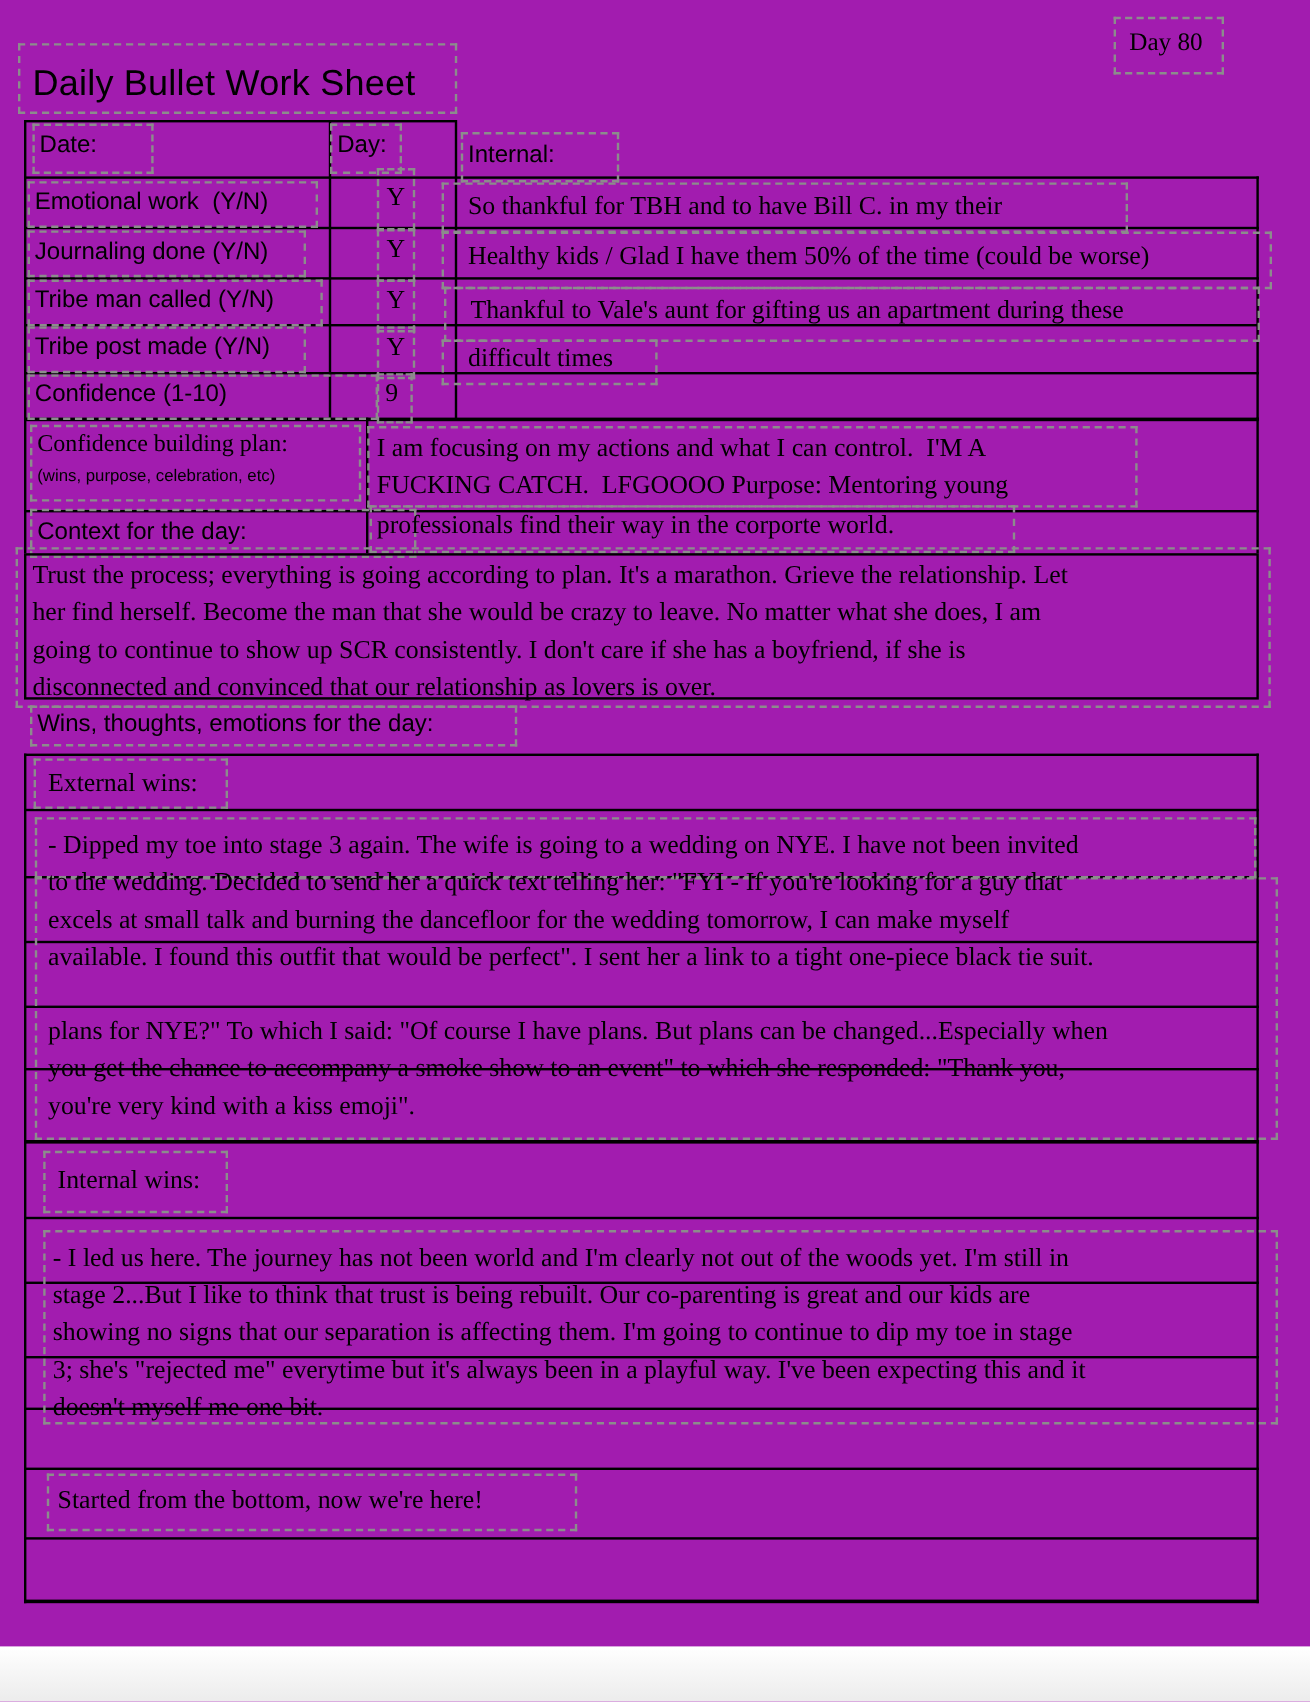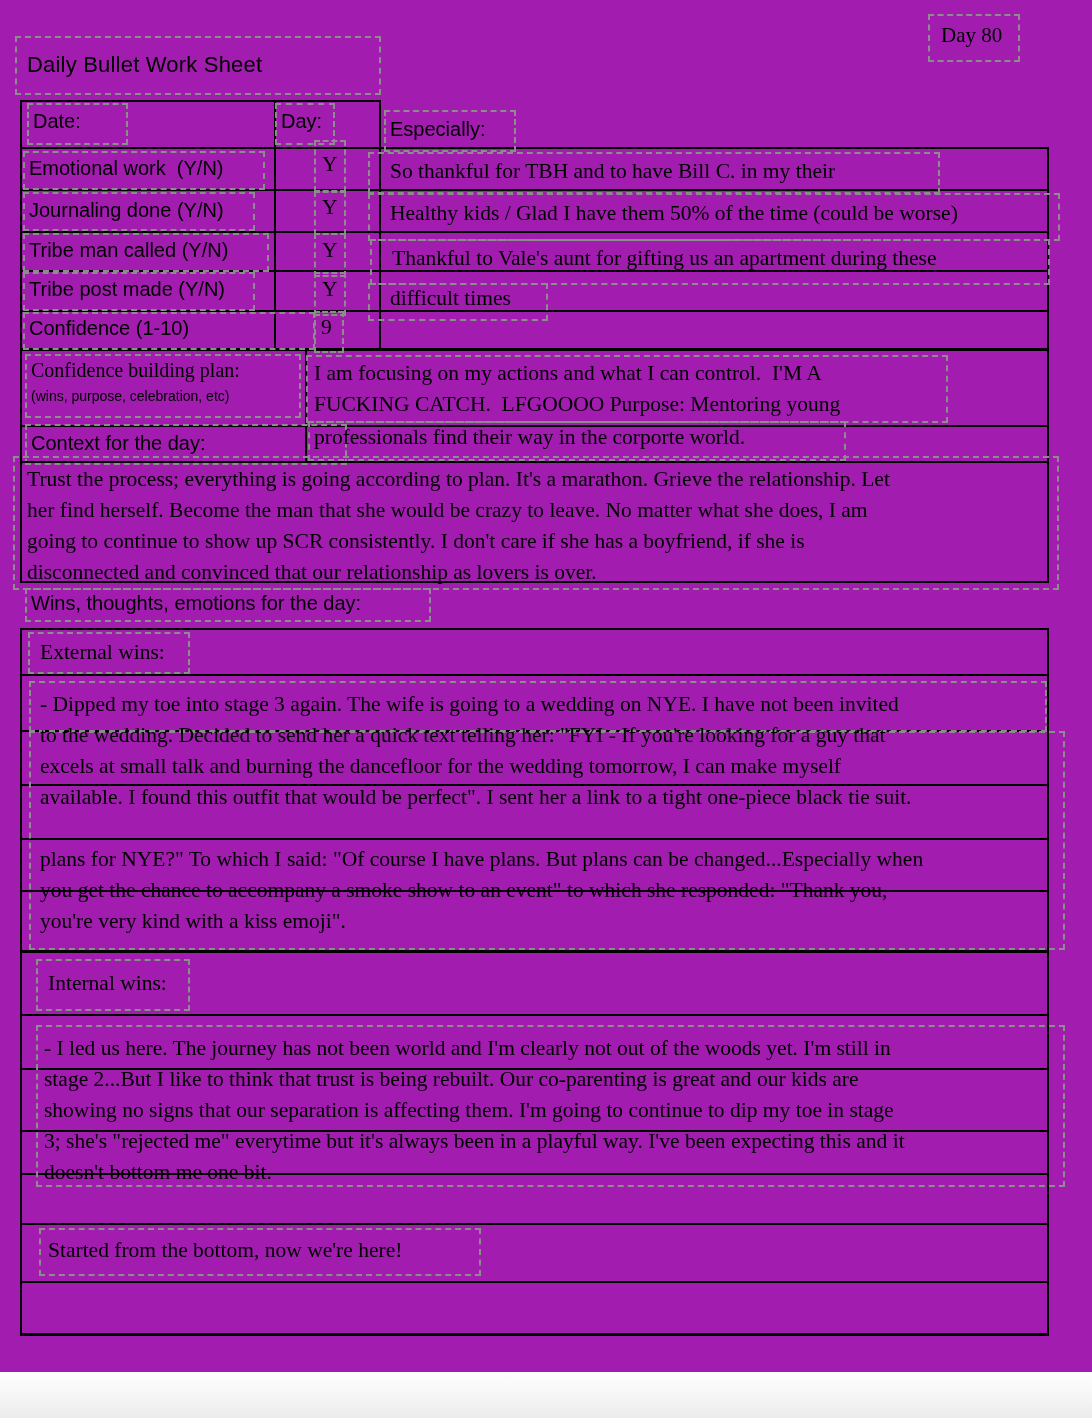--- a/index.html
+++ b/index.html
@@ -9,21 +9,21 @@
   .hl { position:absolute; background:#000; height:2px; }
   .vl { position:absolute; background:#000; width:2px; }
   .thick { height:3px; }
   
   .db { position:absolute; border:2px dashed #8c8c8c; background:transparent; }
   
   .t { position:absolute; white-space:pre; line-height:1.18; z-index:5; }
   .serif { font-family:"Liberation Serif", serif; font-size:21.5px; }
   .sans  { font-family:"Liberation Sans", sans-serif; font-size:20px; }
   .sanssm{ font-family:"Liberation Sans", sans-serif; font-size:14px; }
-  .titlet{ font-family:"Liberation Sans", sans-serif; font-size:22px; letter-spacing:0.2px; }
+  .titlet{ font-family:"Liberation Sans", sans-serif; font-size:30px; letter-spacing:0.2px; }
   .ctxbox { position:absolute; border:2px solid #000; background:transparent; }
   .fade { position:absolute; left:0; top:1372px; width:1092px; height:46px;
           background:linear-gradient(180deg, #ffffff 0%, #ececec 100%); }
 </style>
 </head>
 <body>
 
 <div class="page">
 
   <div class="db" style="left:928px; top:14px; width:88px; height:44px;"></div>
@@ -42,21 +42,21 @@
   <div class="vl" style="left:20px; top:100px; height:250px;"></div>
   <div class="vl" style="left:274px; top:100px; height:250px;"></div>
   <div class="vl" style="left:379px; top:100px; height:250px;"></div>
   <div class="vl" style="left:1047px; top:147px; height:203px;"></div>
 
   <div class="db" style="left:27px; top:103px; width:97px; height:38px;"></div>
   <div class="t sans" style="left:33px; top:110px;">Date:</div>
   <div class="db" style="left:275px; top:103px; width:56px; height:38px;"></div>
   <div class="t sans" style="left:281px; top:110px;">Day:</div>
   <div class="db" style="left:384px; top:110px; width:128px; height:38px;"></div>
-  <div class="t sans" style="left:390px; top:118px;">Especially:</div>
+  <div class="t sans" style="left:390px; top:118px;">Internal:</div>
 
   <div class="db" style="left:23px; top:151px; width:238px; height:35px;"></div>
   <div class="t sans" style="left:29px; top:157px;">Emotional work  (Y/N)</div>
   <div class="db" style="left:23px; top:192px; width:228px; height:35px;"></div>
   <div class="t sans" style="left:29px; top:199px;">Journaling done (Y/N)</div>
   <div class="db" style="left:23px; top:233px; width:242px; height:35px;"></div>
   <div class="t sans" style="left:29px; top:239px;">Tribe man called (Y/N)</div>
   <div class="db" style="left:23px; top:272px; width:228px; height:35px;"></div>
   <div class="t sans" style="left:29px; top:278px;">Tribe post made (Y/N)</div>
   <div class="db" style="left:23px; top:312px; width:288px; height:34px;"></div>
@@ -141,19 +141,19 @@
   <div class="t serif" style="left:40px; top:909px;">you're very kind with a kiss emoji".</div>
 
   <div class="db" style="left:36px; top:959px; width:150px; height:48px;"></div>
   <div class="t serif" style="left:48px; top:971px;">Internal wins:</div>
 
   <div class="db" style="left:36px; top:1025px; width:1025px; height:158px;"></div>
   <div class="t serif" style="left:44px; top:1036px;">- I led us here. The journey has not been world and I'm clearly not out of the woods yet. I'm still in</div>
   <div class="t serif" style="left:44px; top:1067px;">stage 2...But I like to think that trust is being rebuilt. Our co-parenting is great and our kids are</div>
   <div class="t serif" style="left:44px; top:1098px;">showing no signs that our separation is affecting them. I'm going to continue to dip my toe in stage</div>
   <div class="t serif" style="left:44px; top:1129px;">3; she's "rejected me" everytime but it's always been in a playful way. I've been expecting this and it</div>
-  <div class="t serif" style="left:44px; top:1160px;">doesn't bottom me one bit.</div>
+  <div class="t serif" style="left:44px; top:1160px;">doesn't myself me one bit.</div>
 
   <div class="db" style="left:39px; top:1228px; width:438px; height:44px;"></div>
   <div class="t serif" style="left:48px; top:1238px;">Started from the bottom, now we're here!</div>
 
   <div class="fade"></div>
 </div>
 
 </body></html>

